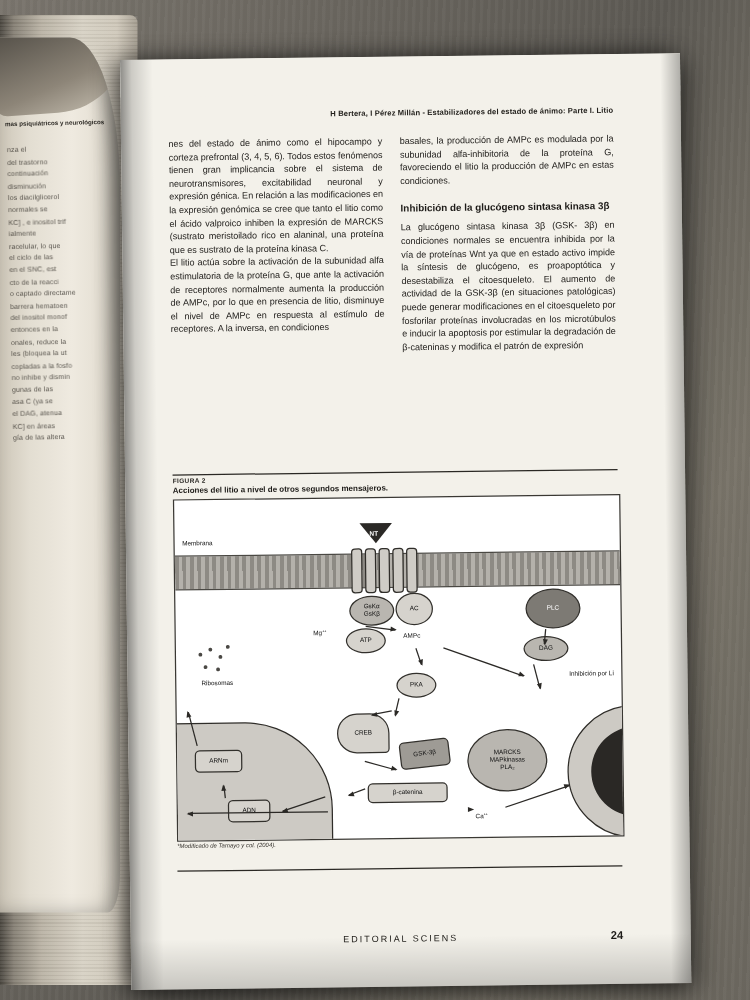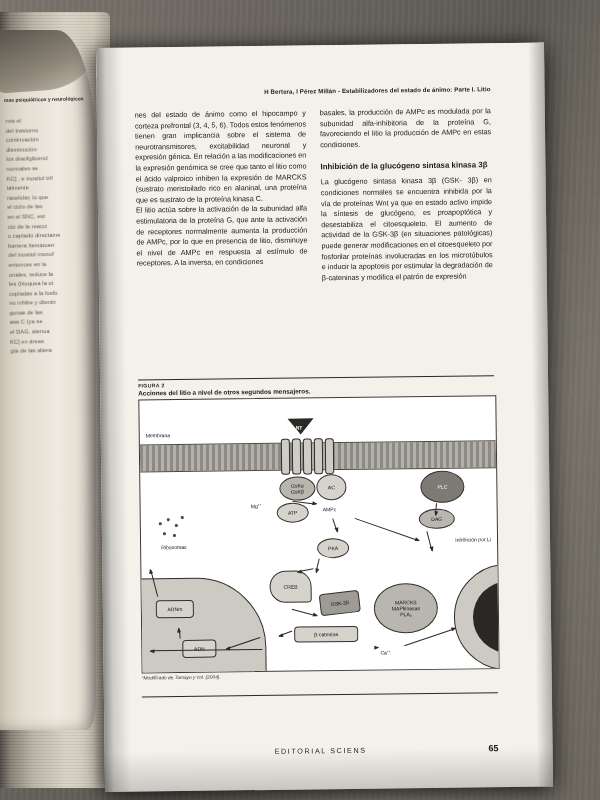--- a/index.html
+++ b/index.html
@@ -330,15 +330,15 @@
       <div class="arrow" style="left:236px;top:250px;width:-0px"></div>
       <div class="arrow" style="left:120px;top:250px;width:112px;transform:rotate(180deg)"></div>
       <div class="arrow" style="left:262px;top:248px;width:54px;transform:rotate(-18deg)"></div>
     </div>
 
     <div class="fig-source">*Modificado de Tamayo y col. (2004).</div>
   </div>
 
   <div class="footer">
     <span class="ed">EDITORIAL SCIENS</span>
-    <span class="pageno">65</span>
+    <span class="pageno">24</span>
   </div>
 </div>
 
 </body></html>

